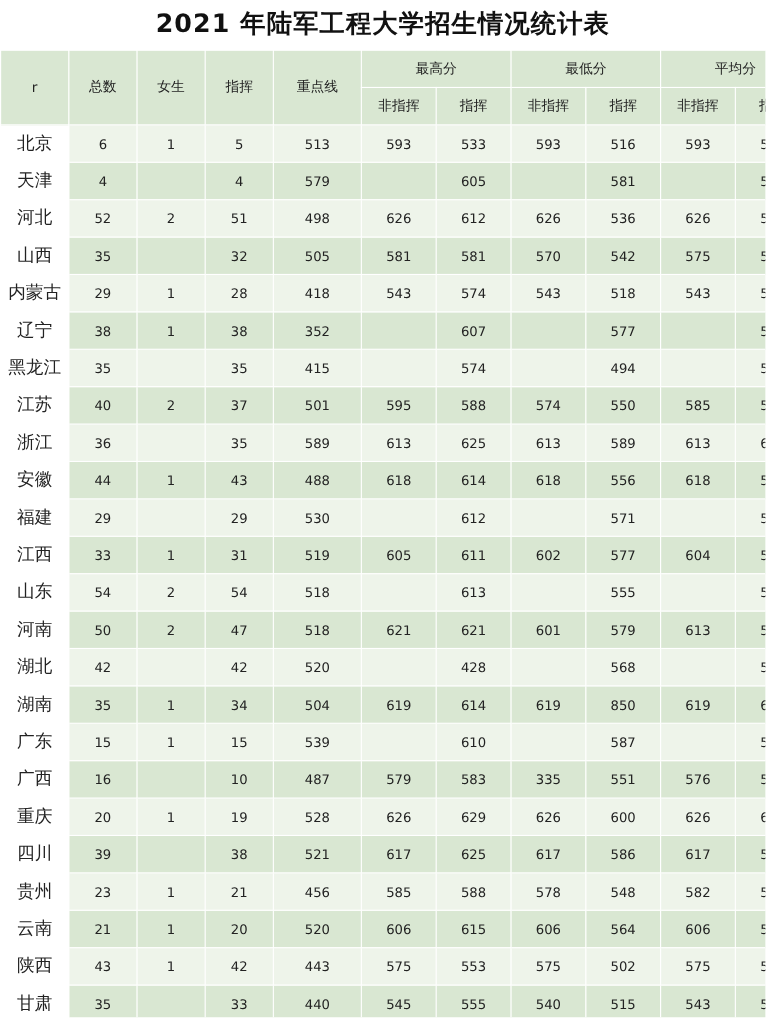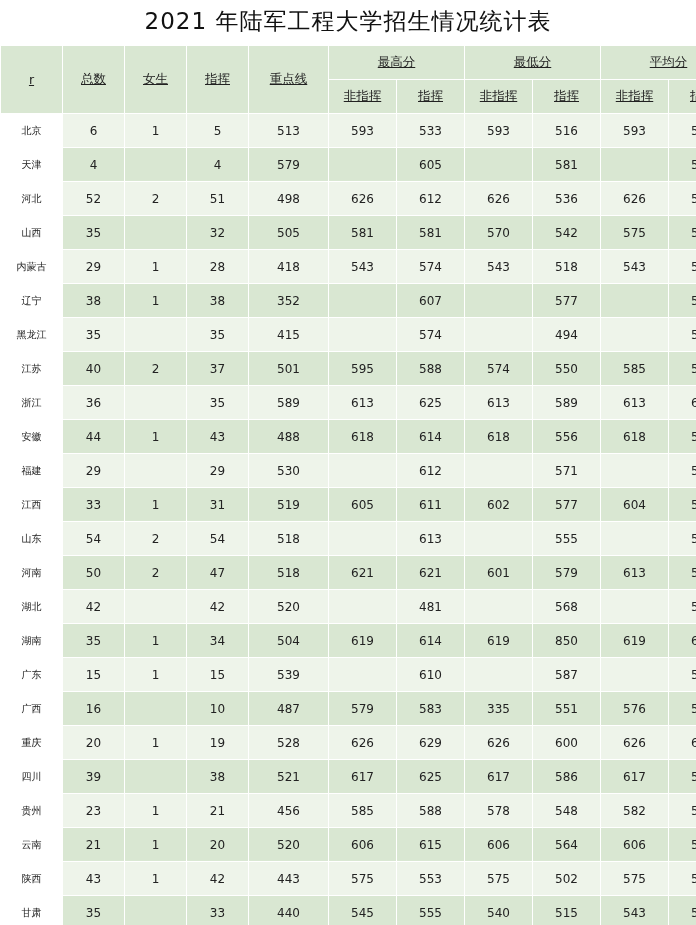--- a/index.html
+++ b/index.html
@@ -13,21 +13,21 @@
     height: 925px;
     position: relative;
     background: #ffffff;
     box-sizing: border-box;
     overflow: hidden;
   }
   .title {
     text-align: center;
     font-size: 23px;
     color: #111111;
-    font-weight: normal;
+    font-weight: bold;
     letter-spacing: 1px;
     padding: 6px 0 8px 0;
     font-family: "DejaVu Sans", sans-serif;
   }
   table.stats {
     border-collapse: collapse;
     width: 678px;
     margin: 0 auto;
     table-layout: fixed;
   }
@@ -38,25 +38,24 @@
     font-size: 12px;
     color: #222222;
     font-weight: normal;
     padding: 0;
     height: 33px;
     font-family: "DejaVu Sans", sans-serif;
   }
   table.stats th {
     background: #d9e7d2;
     font-size: 12.5px;
-    text-decoration: underline;
   }
   table.stats td.region {
     background: #d9e7d2;
-    font-size: 10px;
+    font-size: 16px;
   }
   tr.row-light td {
     background: #eef4ea;
   }
   tr.row-dark td {
     background: #d9e7d2;
   }
   tr.row-light td.region, tr.row-dark td.region {
     background: inherit;
   }
@@ -293,21 +292,21 @@
           <td>613</td>
           <td>593</td>
         </tr>
         <tr class="row-light">
           <td class="region">湖北</td>
           <td>42</td>
           <td></td>
           <td>42</td>
           <td>520</td>
           <td></td>
-          <td>481</td>
+          <td>428</td>
           <td></td>
           <td>568</td>
           <td></td>
           <td>579</td>
         </tr>
         <tr class="row-dark">
           <td class="region">湖南</td>
           <td>35</td>
           <td>1</td>
           <td>34</td>

